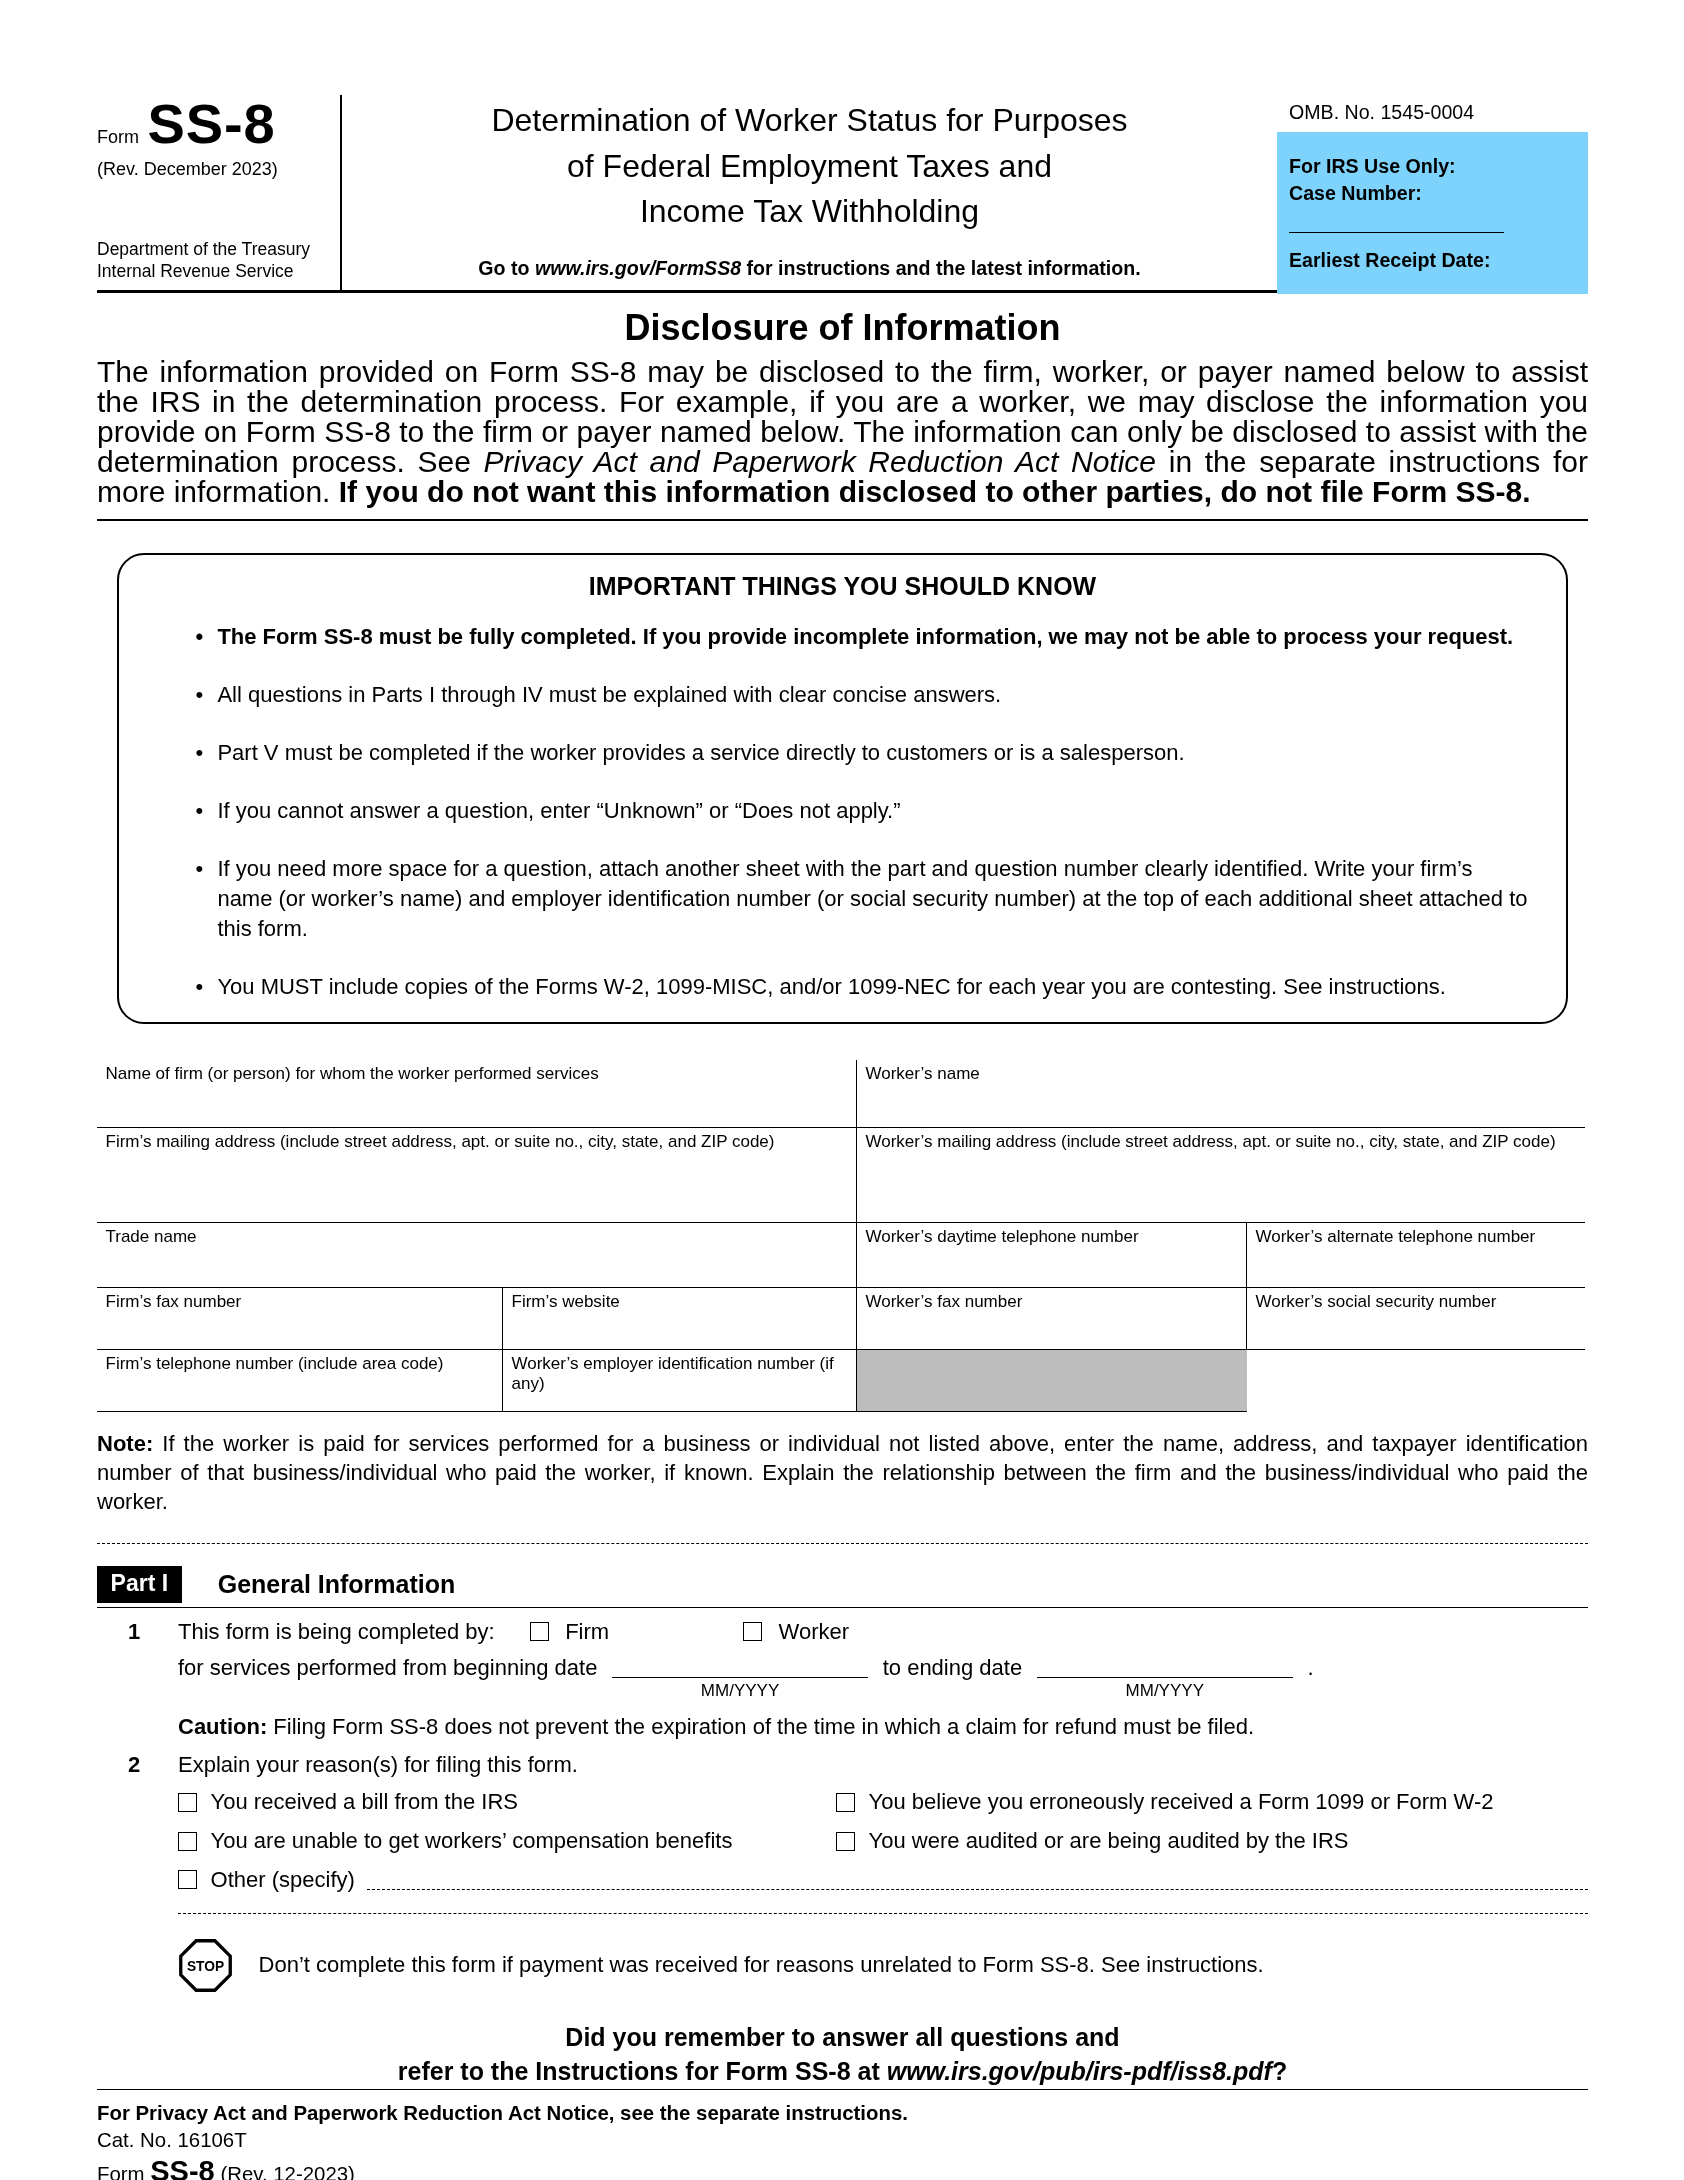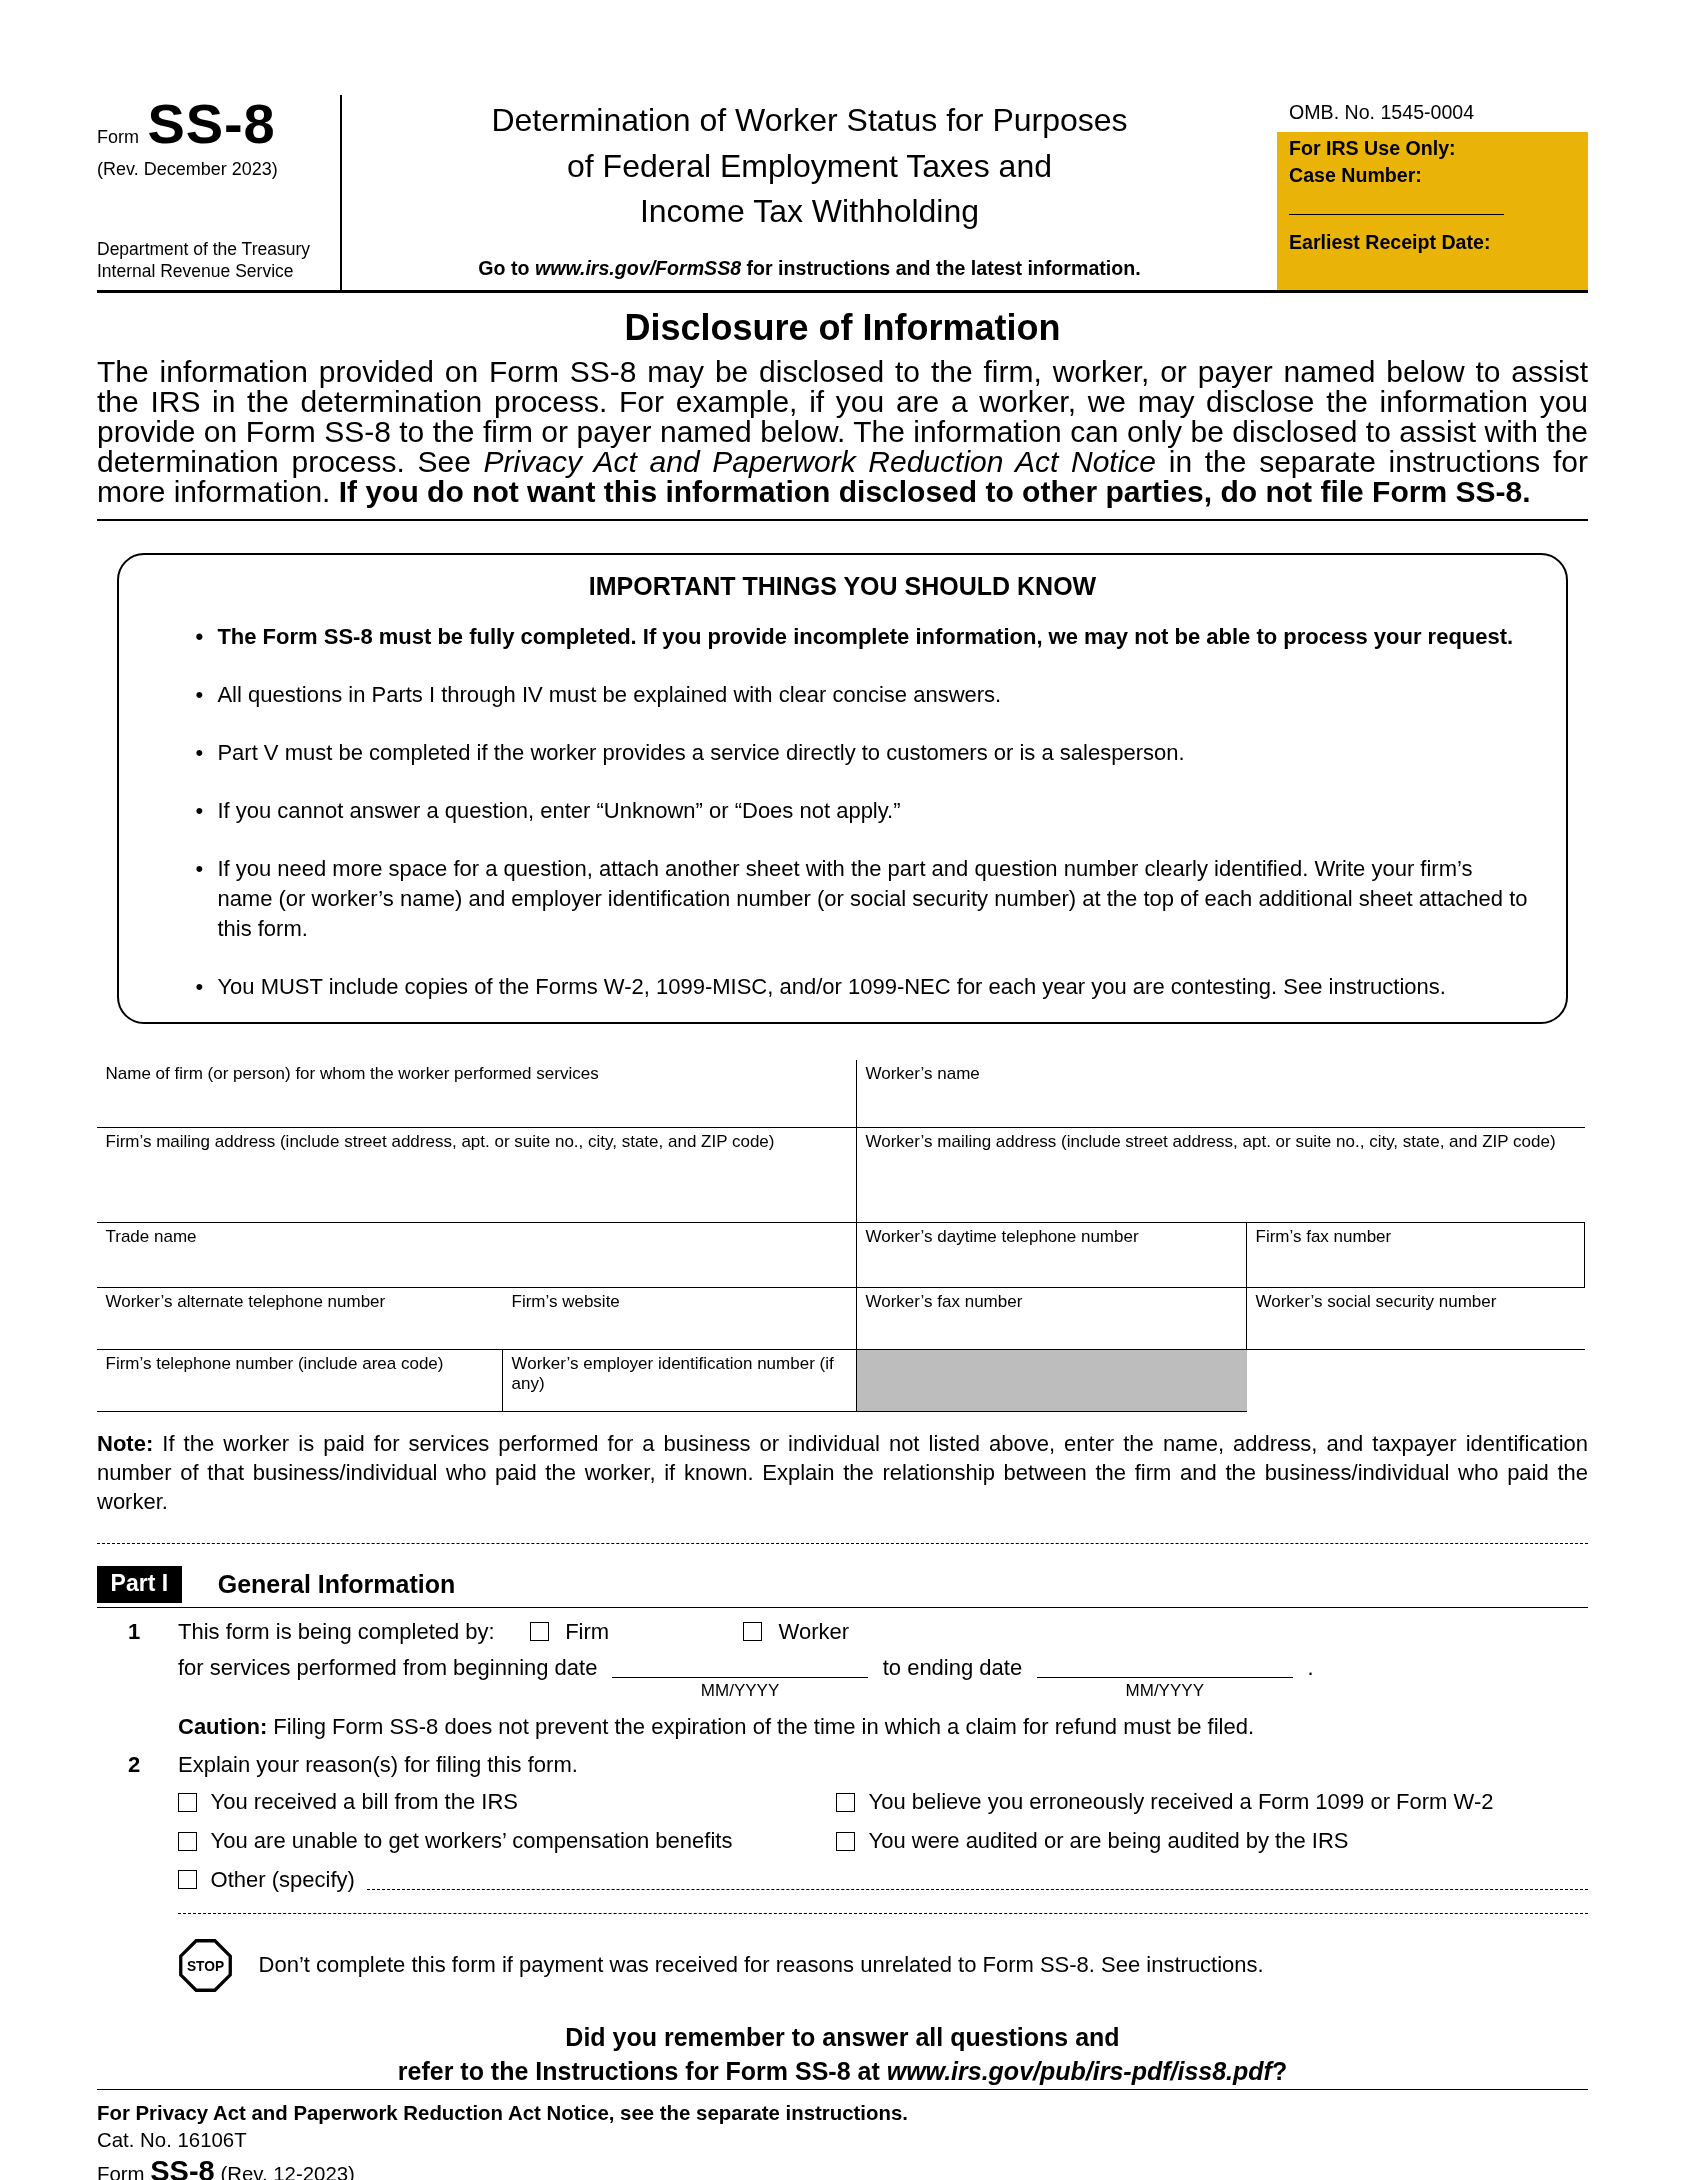--- a/index.html
+++ b/index.html
@@ -14,21 +14,21 @@
   .form-id{display:flex;align-items:baseline;gap:8.5px;}
   .form-word{font-size:18px;}
   .form-num{font-size:56px;font-weight:bold;letter-spacing:0.9px;line-height:.95;}
   .rev{font-size:18px;margin-top:8.5px;}
   .dept{font-size:17.5px;margin-top:auto;line-height:1.25;}
   .hdr-center{flex:1;display:flex;flex-direction:column;text-align:center;padding:3.4px 17px 5.1px;}
   .main-title{font-size:32px;font-weight:normal;margin:0;line-height:1.42;}
   .goto{margin-top:auto;font-weight:bold;font-size:19.6px;padding-bottom:3.4px;}
   .hdr-right{width:311px;display:flex;flex-direction:column;}
   .omb{font-size:19.6px;padding:5.1px 0 6.8px 12px;}
-  .irs-box{background:#eab308;flex:1;padding:3px 12px;font-size:19.6px;font-weight:bold;line-height:1.35;}
+  .irs-box{background:#7dd3fc;flex:1;padding:21px 12px;font-size:19.6px;font-weight:bold;line-height:1.35;}
   .case-blank{border-bottom:1.7px solid #000;height:27px;width:215px;margin-bottom:13.6px;}
 
   
   .disc-title{font-size:36px;font-weight:bold;text-align:center;margin:12px 0 3.4px;}
   .disc-body{margin:5.1px 0 0;text-align:justify;line-height:30px;font-size:30px;}
   .rule{border-bottom:2.6px solid #000;margin-top:12px;}
 
   
   .imp-box{border:2.6px solid #000;border-radius:27px;margin:32px 20.4px 0;padding:12px 37px 15.3px;}
   .imp-title{text-align:center;font-size:25px;margin:3.4px 0 19px;}
@@ -146,23 +146,23 @@
 
   <section class="fields">
     <div class="cell s2"><span>Name of firm (or person) for whom the worker performed services</span></div>
     <div class="cell s2 last"><span>Worker’s name</span></div>
 
     <div class="cell s2"><span>Firm’s mailing address (include street address, apt. or suite no., city, state, and ZIP code)</span></div>
     <div class="cell s2 last"><span>Worker’s mailing address (include street address, apt. or suite no., city, state, and ZIP code)</span></div>
 
     <div class="cell s2"><span>Trade name</span></div>
     <div class="cell"><span>Worker’s daytime telephone number</span></div>
+    <div class="cell last"><span>Worker’s alternate telephone number</span></div>
+
     <div class="cell"><span>Firm’s fax number</span></div>
-
-    <div class="cell last"><span>Worker’s alternate telephone number</span></div>
     <div class="cell"><span>Firm’s website</span></div>
     <div class="cell"><span>Worker’s fax number</span></div>
     <div class="cell last"><span>Worker’s social security number</span></div>
 
     <div class="cell"><span>Firm’s telephone number (include area code)</span></div>
     <div class="cell"><span>Worker’s employer identification number (if any)</span></div>
     <div class="cell last shade"></div>
   </section>
 
   <p class="note"><b>Note:</b><span> If the worker is paid for services performed for a business or individual not listed above, enter the name, address, and taxpayer identification number of that business/individual who paid the worker, if known. Explain the relationship between the firm and the business/individual who paid the worker.</span></p>

